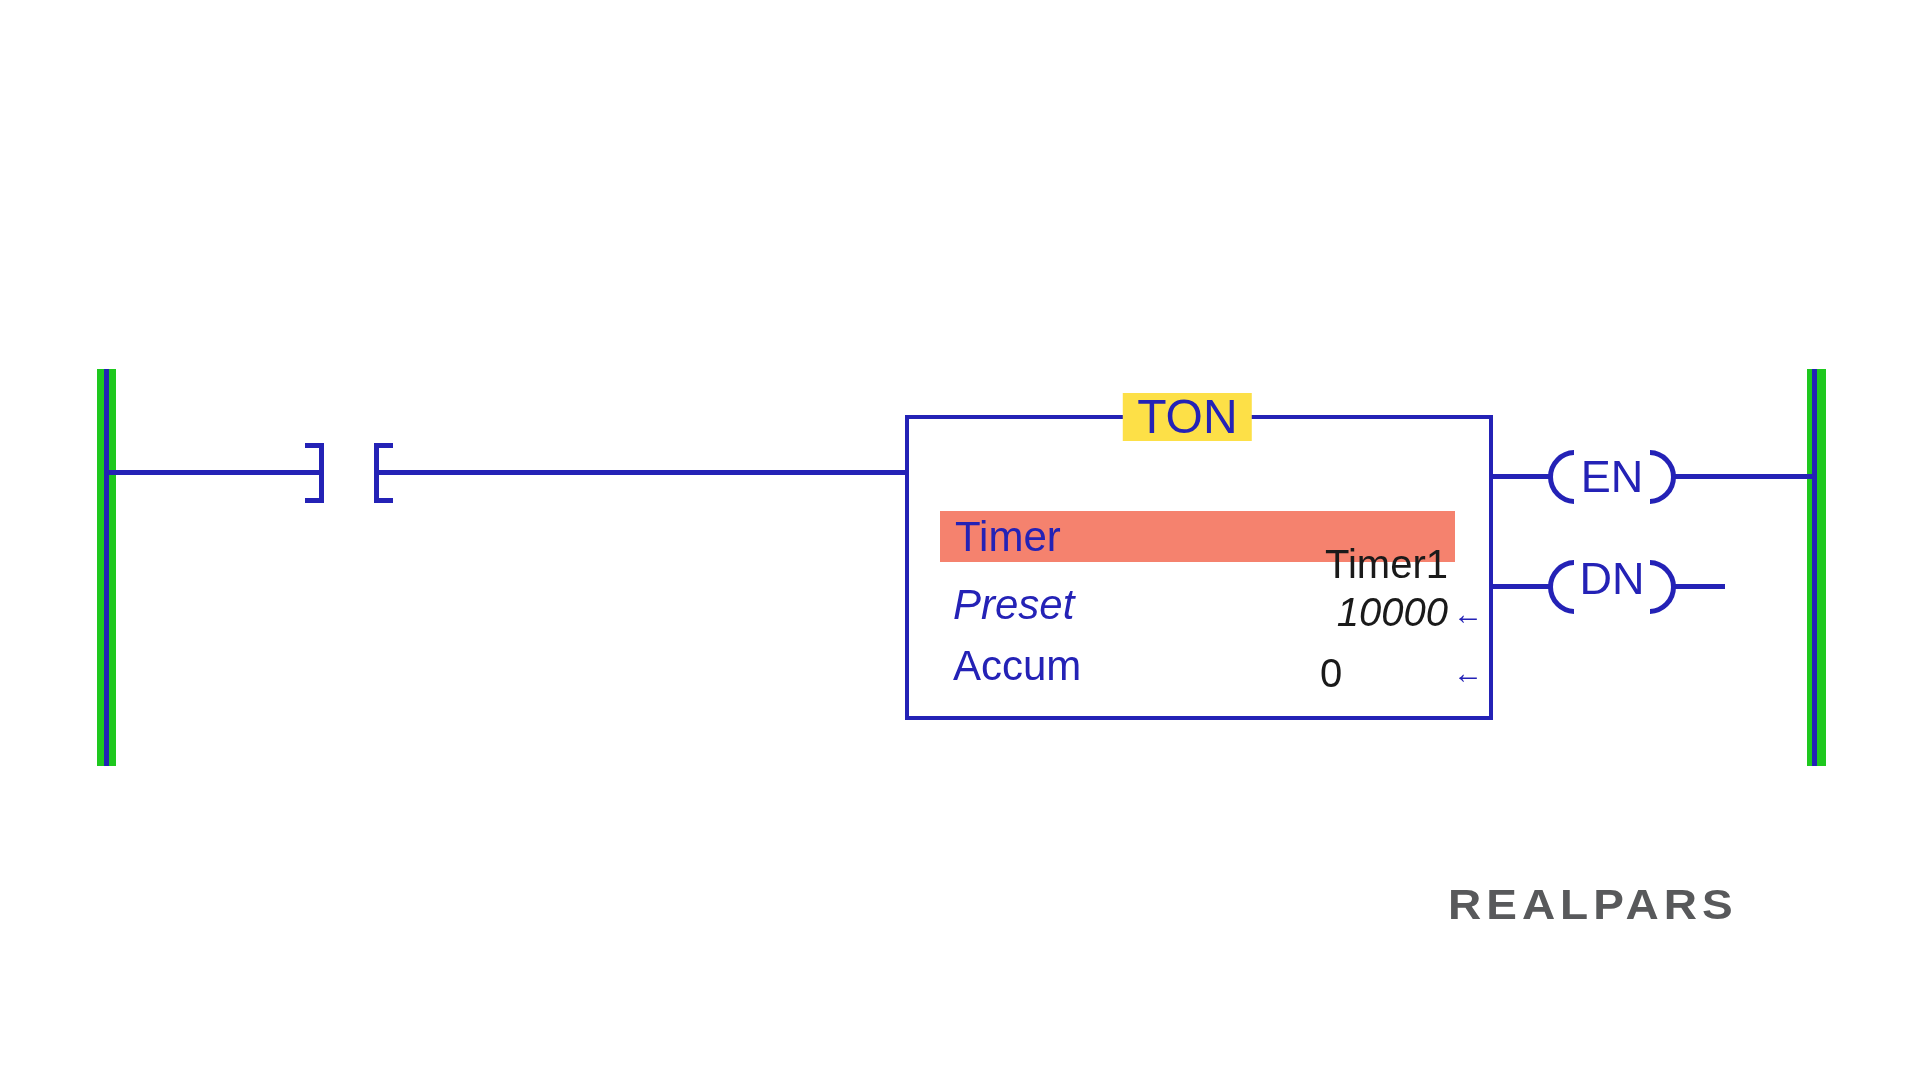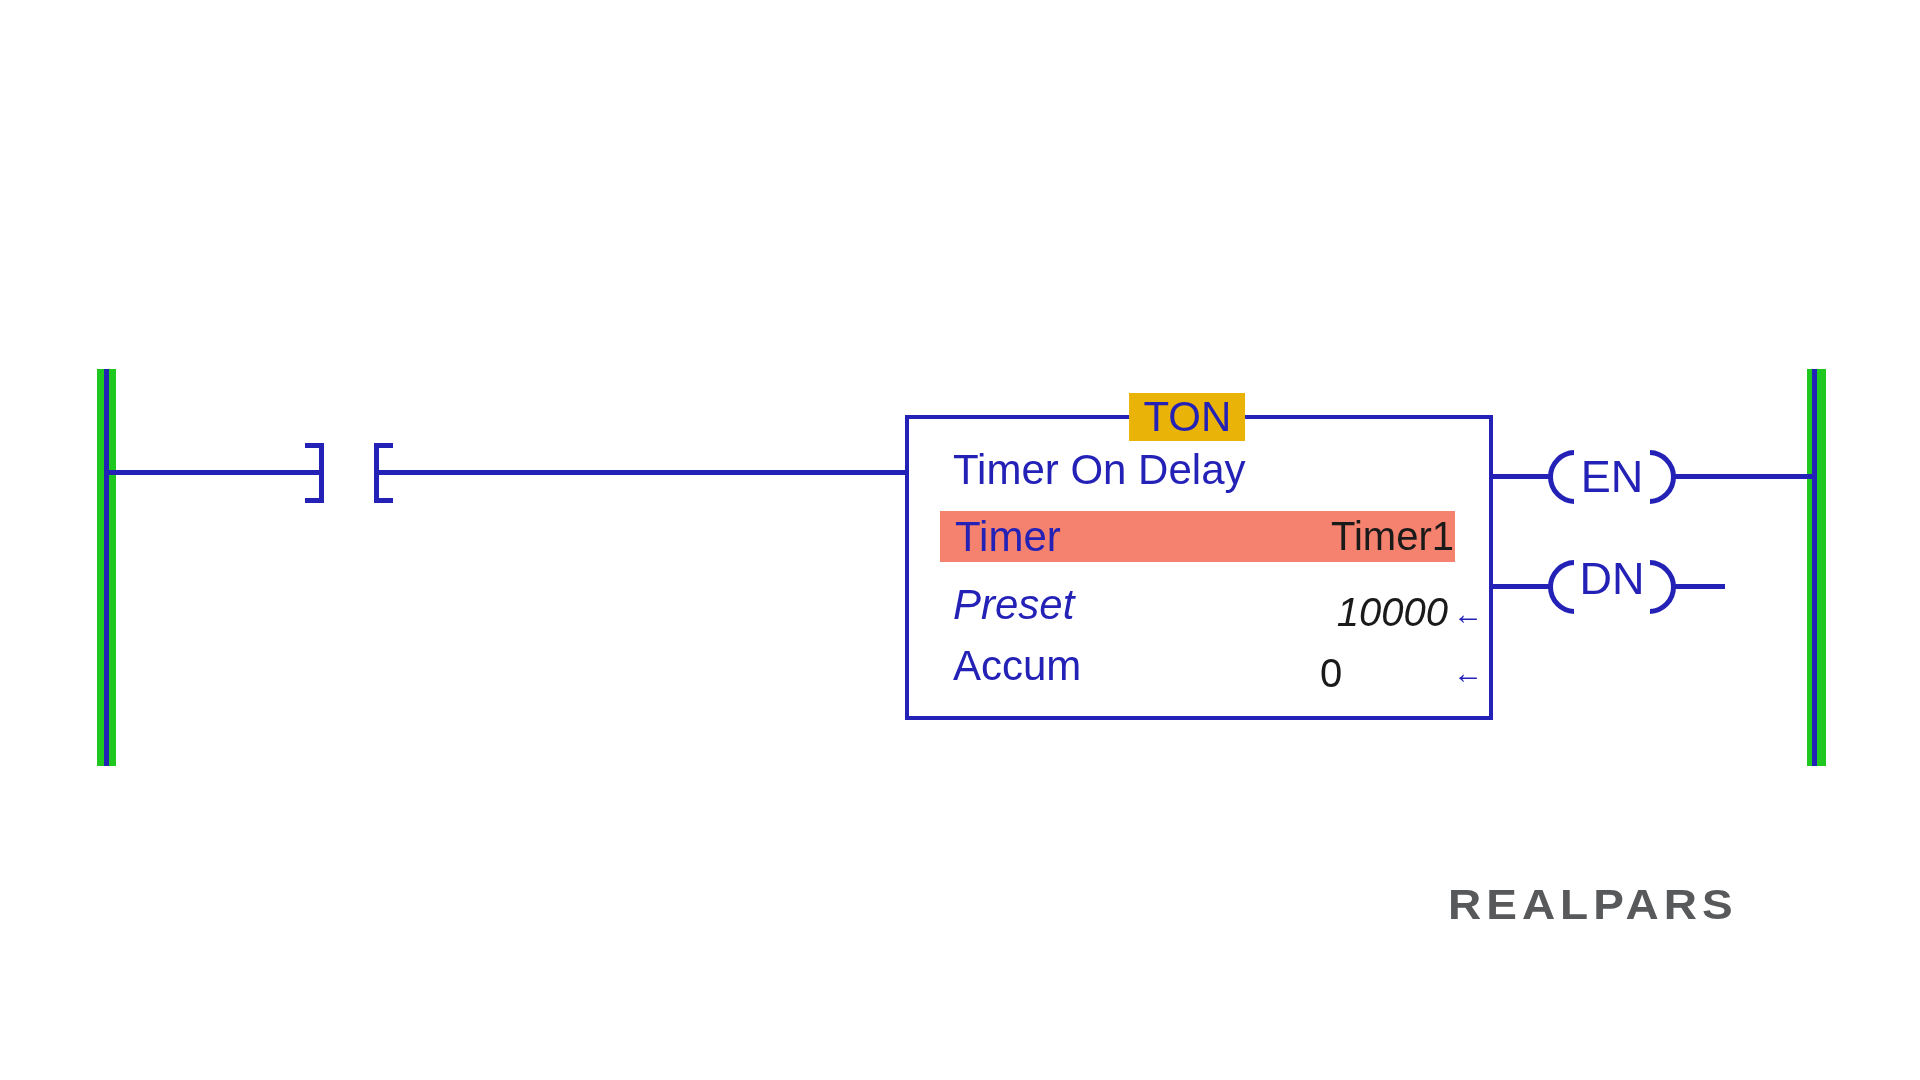--- a/index.html
+++ b/index.html
@@ -38,30 +38,30 @@
 
   
   .tag{position:absolute;left:187px;top:374px;width:338px;height:56px;
     background:var(--salmon);color:var(--ink);font-size:40px;line-height:56px;
     display:flex;align-items:center;justify-content:center;white-space:nowrap;}
 
   
   .fblock{position:absolute;left:905px;top:415px;width:588px;height:305px;
     border:4px solid var(--blue);background:#ffffff;}
   .fblock-title{position:absolute;top:-26px;left:48%;transform:translateX(-50%);
-    background:#eab308;padding:0 14px;color:var(--blue);font-size:42px;line-height:48px;text-align:right;}
+    background:#fde047;padding:0 14px;color:var(--blue);font-size:48px;line-height:48px;text-align:right;}
   .frow{position:absolute;left:0;width:100%;}
   .frow .lbl{position:absolute;left:44px;color:var(--blue);font-size:42px;white-space:nowrap;}
   .frow .val{position:absolute;color:var(--ink);font-size:40px;white-space:nowrap;}
   .frow .arrow{position:absolute;right:6px;color:var(--blue);font-size:30px;font-weight:700;}
   #row-desc{top:24px;height:54px;line-height:54px;}
   #row-desc .lbl{line-height:54px;}
   #row-timer{top:92px;height:51px;line-height:51px;left:31px;width:515px;background:var(--salmon);padding-left:8px;}
   #row-timer .lbl{left:15px;line-height:51px;}
-  #row-timer .val{right:1px;line-height:51px;}
+  #row-timer .val{right:7px;line-height:51px;margin-top:28px;}
   #row-preset{top:160px;height:52px;line-height:52px;font-style:italic;}
   #row-preset .val{right:41px;top:7px;line-height:52px;}
   #row-preset .arrow{top:9px;line-height:52px;}
   #row-accum{top:221px;height:52px;line-height:52px;}
   #row-accum .val{left:411px;top:7px;line-height:52px;}
   #row-accum .arrow{top:7px;line-height:52px;}
 
   
   .arc{position:absolute;width:54px;height:54px;border:5px solid var(--blue);border-radius:50%;}
   .arc.al{clip-path:inset(-4px 52% -4px -4px);}
@@ -99,23 +99,20 @@
   <div class="wire" id="wire-en-out"></div>
   <div class="wire" id="wire-dn-in"></div>
   <div class="wire" id="wire-dn-out"></div>
 
   <div class="bracket bl"></div>
   <div class="bracket br"></div>
 
   <div class="fblock">
     <div class="fblock-title">TON</div>
 
-    <div class="frow" id="row-desc">
-      <span class="lbl">Timer On Delay</span>
-    </div>
 
     <div class="frow" id="row-timer">
       <span class="lbl">Timer</span>
       <span class="val">Timer1</span>
     </div>
 
     <div class="frow" id="row-preset">
       <span class="lbl">Preset</span>
       <span class="val">10000</span>
       <span class="arrow">←</span>

